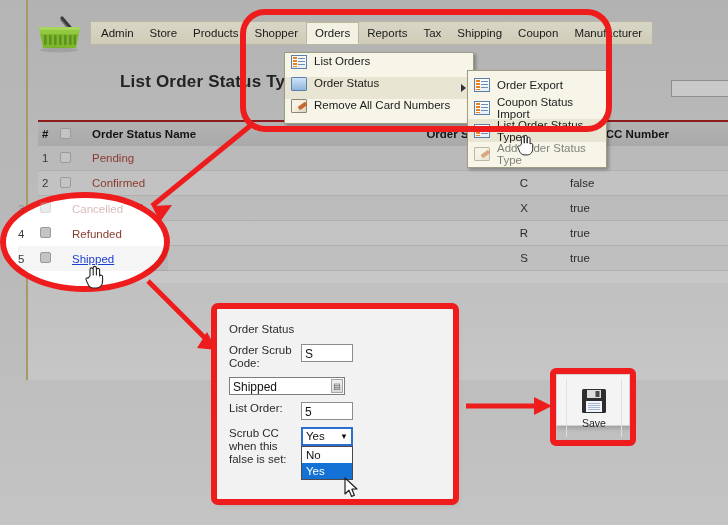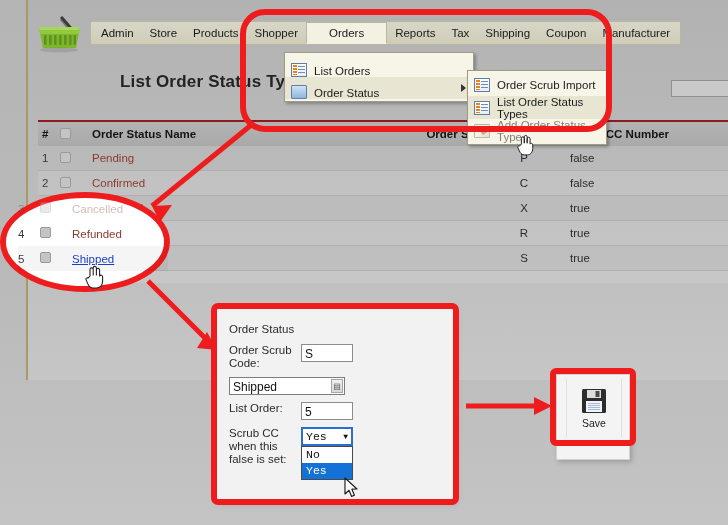--- a/index.html
+++ b/index.html
@@ -44,21 +44,21 @@
     display: flex; align-items: center;
     padding: 0 2px;
   }
   .menubar .mi {
     font-size: 11.5px; color: #1a1a1a; padding: 4px 8px; line-height: 14px;
     white-space: nowrap; cursor: default;
   }
   .menubar .mi.active {
     background: #f3f1e2;
     border: 1px solid #b9b6a2; border-bottom-color: #f3f1e2;
-    padding: 3px 22px; position: relative; z-index: 31;
+    padding: 3px 8px; position: relative; z-index: 31;
   }
 
   
   .page-title {
     position: absolute; left: 100px; top: 72px;
     font-size: 17px; font-weight: bold; color: #232323;
     letter-spacing: .2px;
   }
   .search-box {
     position: absolute; right: 14px; top: 80px;
@@ -94,21 +94,21 @@
   .tbl .endline { height: 12px; background: rgba(255,255,255,0.12); }
 
   
   .menu-pop {
     position: absolute; left: 264px; top: 52px; width: 190px;
     background: #f6f5e8; border: 1px solid #9e9c84;
     box-shadow: 2px 2px 3px rgba(0,0,0,.28);
     z-index: 30; padding: 2px 0;
   }
   .menu-pop .row {
-    display: flex; align-items: flex-end; height: 22px;
+    display: flex; align-items: flex-start; height: 22px;
     font-size: 11.5px; color: #1b1b1b; padding: 0 6px; position: relative;
   }
   .menu-pop .row.hl { background: #e8e6d2; }
   .menu-pop .row .ico { width: 16px; height: 14px; margin-right: 7px; flex:none; }
   .menu-pop .arrow {
     position: absolute; right: 7px; top: 7px;
     width: 0; height: 0; border-left: 5px solid #333;
     border-top: 4px solid transparent; border-bottom: 4px solid transparent;
   }
   .submenu {
@@ -167,37 +167,37 @@
   .inp-order { width: 52px; }
   .inp-name {
     width: 116px; position: relative; border-color:#7d7d7d;
   }
   .grip {
     position: absolute; right: 1px; top: 1px; width: 12px; height: 14px;
     background: linear-gradient(to bottom,#f0f0f0,#d9d9d9);
     border: 1px solid #a6a6a6; font-size: 8px; color:#555;
     text-align: center; line-height: 13px;
   }
-  .sel-wrap { position: relative; width: 52px; font-family: Liberation Mono, monospace; }
+  .sel-wrap { position: relative; width: 52px; }
   .sel-box {
     height: 19px; width: 52px; background: #fff; border: 2px solid #2b6fd1;
     font-size: 11.5px; color: #111; padding: 0 3px; line-height: 15px;
     display: flex; align-items: center; justify-content: space-between;
   }
   .sel-caret { font-size: 8px; color: #111; }
   .sel-list {
     position: absolute; left: 0; top: 19px; width: 52px;
     border: 1px solid #4a4a4a; background: #fff; z-index: 5;
   }
   .sel-opt { font-size: 11.5px; padding: 1px 4px; color: #111; line-height: 14px; }
   .sel-opt.sel { background: #1472d6; color: #fff; }
 
   
   .save-box {
-    position: absolute; left: 556px; top: 374px; width: 74px; height: 86px;
+    position: absolute; left: 556px; top: 374px; width: 74px; height: 52px;
     background: #f4f4f4; border: 1px solid #d2d2d2;
     box-shadow: 2px 2px 5px rgba(0,0,0,.2); z-index: 20;
   }
   .save-inner {
     position: absolute; left: 9px; top: 4px; width: 56px; height: 58px;
     border-left: 1px solid #e0e0e0; border-right: 1px solid #e0e0e0;
     display: flex; flex-direction: column; align-items: center; justify-content: center;
   }
   .floppy { width: 26px; height: 26px; position: relative; }
   .save-lbl { font-size: 10.5px; color: #222; margin-top: 3px; }
@@ -304,26 +304,34 @@
     <div class="menu-pop">
       <div class="row">
         <span class="ico ico-list"></span>
         <span>List Orders</span>
       </div>
       <div class="row hl">
         <span class="ico ico-folder"></span>
         <span>Order Status</span>
         <span class="arrow"></span>
       </div>
+      <div class="row">
+        <span class="ico ico-brush"></span>
+        <span>Remove All Card Numbers</span>
+      </div>
     </div>
 
     <div class="submenu">
       <div class="row">
         <span class="ico ico-list"></span>
-        <span>Order Scrub Import</span>
+        <span>Order Export</span>
+      </div>
+      <div class="row">
+        <span class="ico ico-list"></span>
+        <span>Coupon Status Import</span>
       </div>
       <div class="row sel">
         <span class="ico ico-list"></span>
         <span>List Order Status Types</span>
       </div>
       <div class="row faded">
         <span class="ico ico-brush"></span>
         <span>Add Order Status Type</span>
       </div>
     </div>

